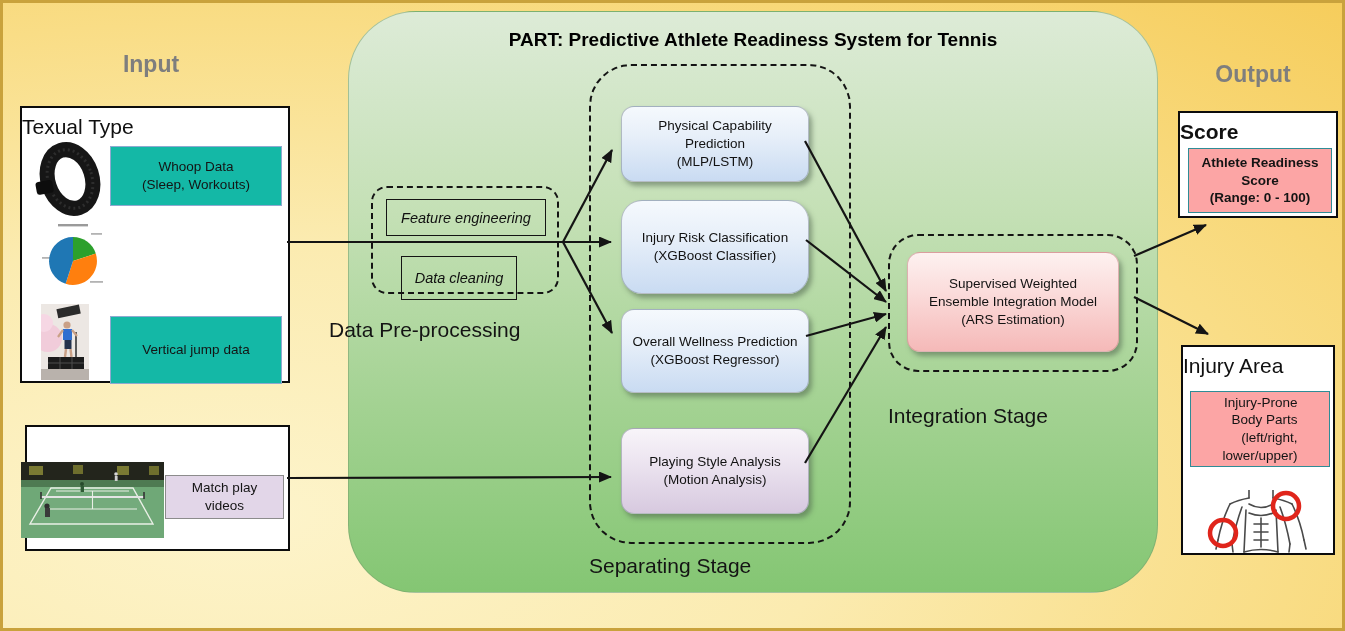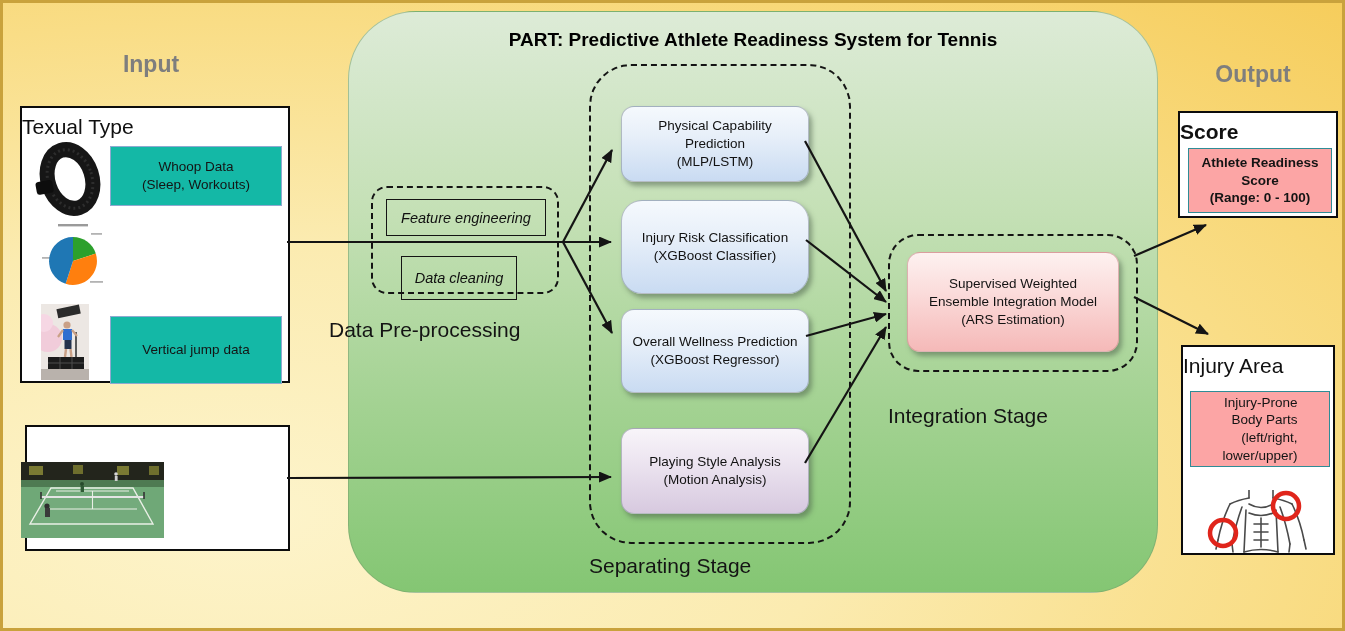--- a/index.html
+++ b/index.html
@@ -109,20 +109,22 @@
       <path d="M20 35 L123 35" stroke="#e4e4e4" stroke-width="2.2"></path>
       <path d="M20 30 v7 M123 30 v7" stroke="#333" stroke-width="1.6"></path>
       <path d="M35 29 L108 29 M27 47 L116 47 M71.5 29 L71.5 47" stroke="#e9efe6" stroke-width="1.1" fill="none"></path>
       <circle cx="26" cy="44" r="2.6" fill="#2e2e2e"></circle>
         <rect x="24" y="46" width="5" height="9" fill="#3a3a3a"></rect>
       <circle cx="61" cy="22" r="2" fill="#274b2c"></circle>
         <rect x="59.6" y="24" width="3.4" height="6" fill="#2f5a35"></rect>
       <circle cx="95" cy="12" r="1.8" fill="#d8d8d8"></circle>
         <rect x="93.8" y="14" width="2.8" height="5" fill="#cfcfcf"></rect>
     </svg>
+    <div class="abs chip chip-lav ml" style="left:138px; top:48px; width:119px; height:44px;">Match play
+videos</div>
   </div>
 
   <div id="panel" class="abs" style="left:345px; top:8px; width:810px; height:582px;">
     <div class="sys-title" style="padding-top:17px;">PART: Predictive Athlete Readiness System for Tennis</div>
 
     <div class="abs dashed" style="left:22px; top:174px; width:188px; height:108px; border-radius:16px;">
       <div class="abs step-box" style="left:13px; top:11px; width:160px; height:37px;">Feature engineering</div>
       <div class="abs step-box" style="left:28px; top:68px; width:116px; height:44px;">Data cleaning</div>
     </div>
     <div class="abs stage-label" style="left:-20px; top:306px; width:250px;">Data Pre-processing</div>

